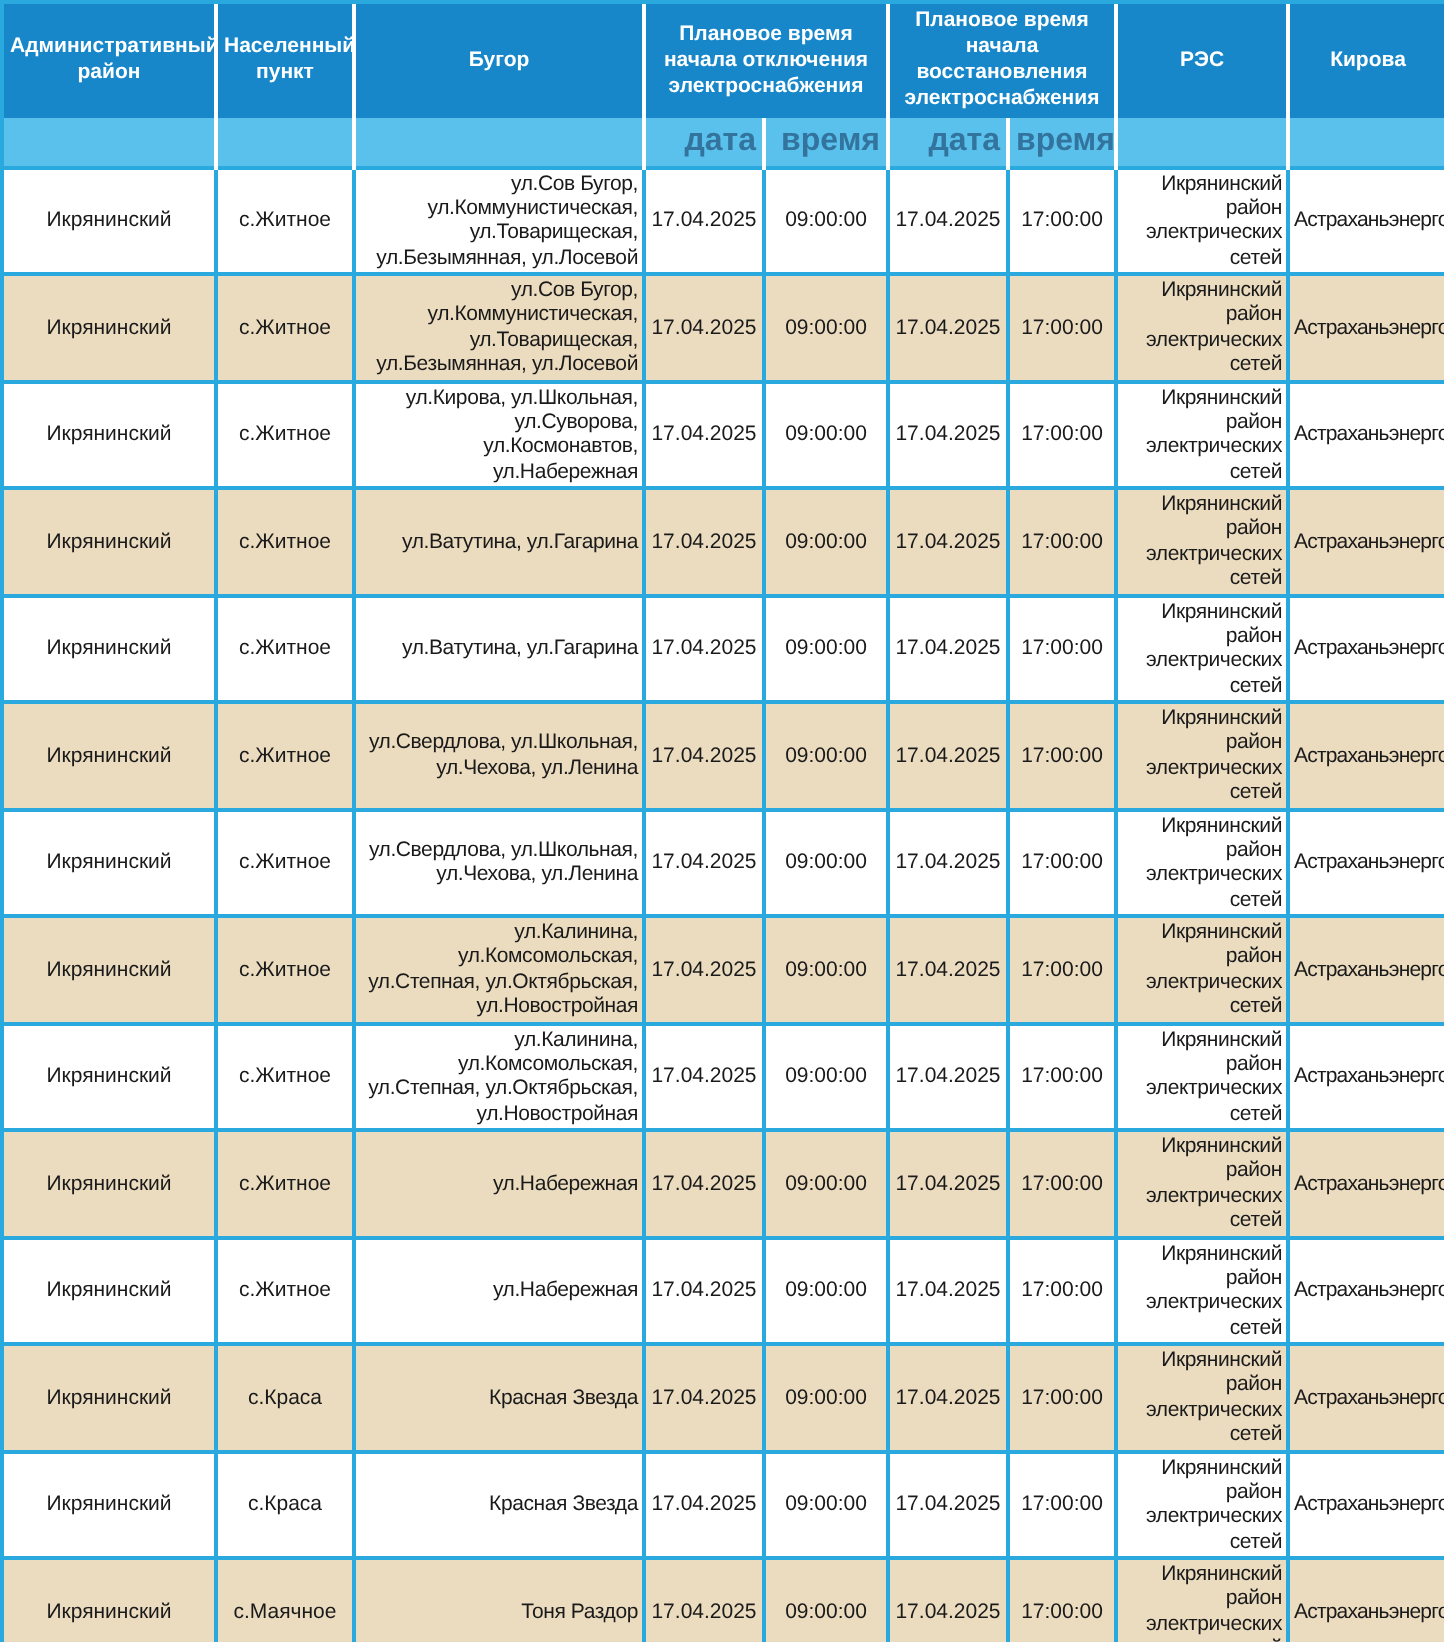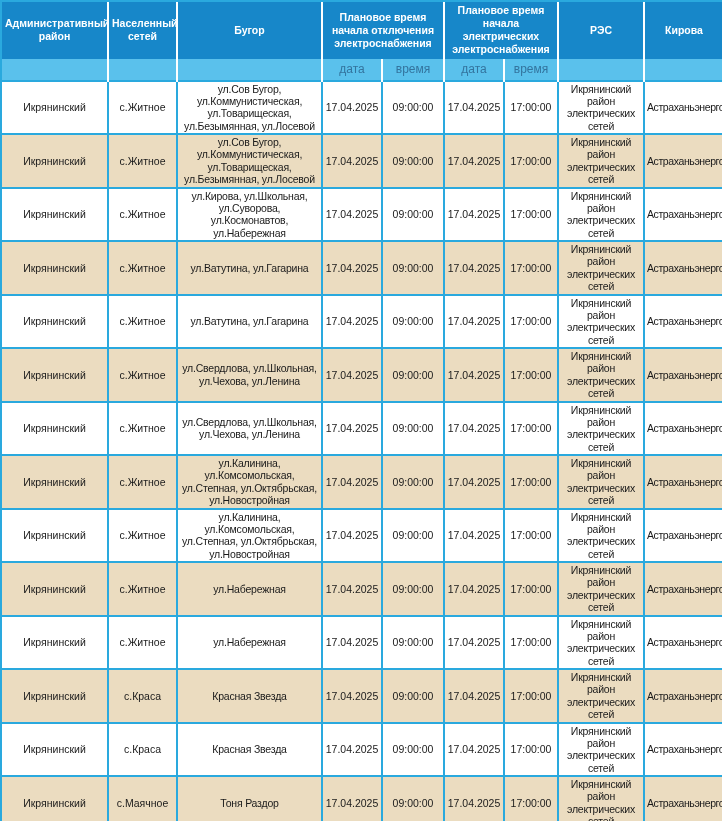--- a/index.html
+++ b/index.html
@@ -37,56 +37,56 @@
     padding:2px 3px;line-height:1.25;
     border:0;border-left:2px solid #ffffff;border-top:2px solid var(--border);
   }
   thead th:first-child{border-left:2px solid var(--border);margin-left:10px;}
   thead tr.main-header{height:40px;}
   thead tr.sub-header{height:22px;}
   thead tr.sub-header th{
     background:var(--subheader-bg);
     color:var(--subheader-text);
     border-top:0;
-    font-size:12px;font-weight:normal;
+    font-size:16px;font-weight:bold;text-align:right;
   }
   tbody td{
     background:var(--row-bg);
     color:var(--cell-text);
     border:2px solid var(--border);
     text-align:center;vertical-align:middle;
     font-size:10.5px;line-height:1.18;
     padding:1px 2px;
   }
   tbody tr.alt td{background:var(--row-alt);}
-  td.cell-street, td.cell-res{letter-spacing:-0.2px;}
+  td.cell-street, td.cell-res{letter-spacing:-0.2px;text-align:right;}
   td.cell-branch{letter-spacing:-0.4px;font-size:10.5px;white-space:nowrap;}
 </style>
 </head>
 <body>
 
 <table>
   <colgroup>
     <col class="c1">
       <col class="c2">
       <col class="c3">
     <col class="c4">
       <col class="c5">
       <col class="c6">
     <col class="c7">
       <col class="c8">
       <col class="c9">
   </colgroup>
   <thead>
     <tr class="main-header">
       <th>Административный район</th>
-      <th>Населенный сетей</th>
+      <th>Населенный пункт</th>
       <th>Бугор</th>
       <th colspan="2">Плановое время начала отключения электроснабжения</th>
-      <th colspan="2">Плановое время начала электрических электроснабжения</th>
+      <th colspan="2">Плановое время начала восстановления электроснабжения</th>
       <th>РЭС</th>
       <th>Кирова</th>
     </tr>
     <tr class="sub-header">
       <th></th>
       <th></th>
       <th></th>
       <th>дата</th>
       <th>время</th>
       <th>дата</th>

